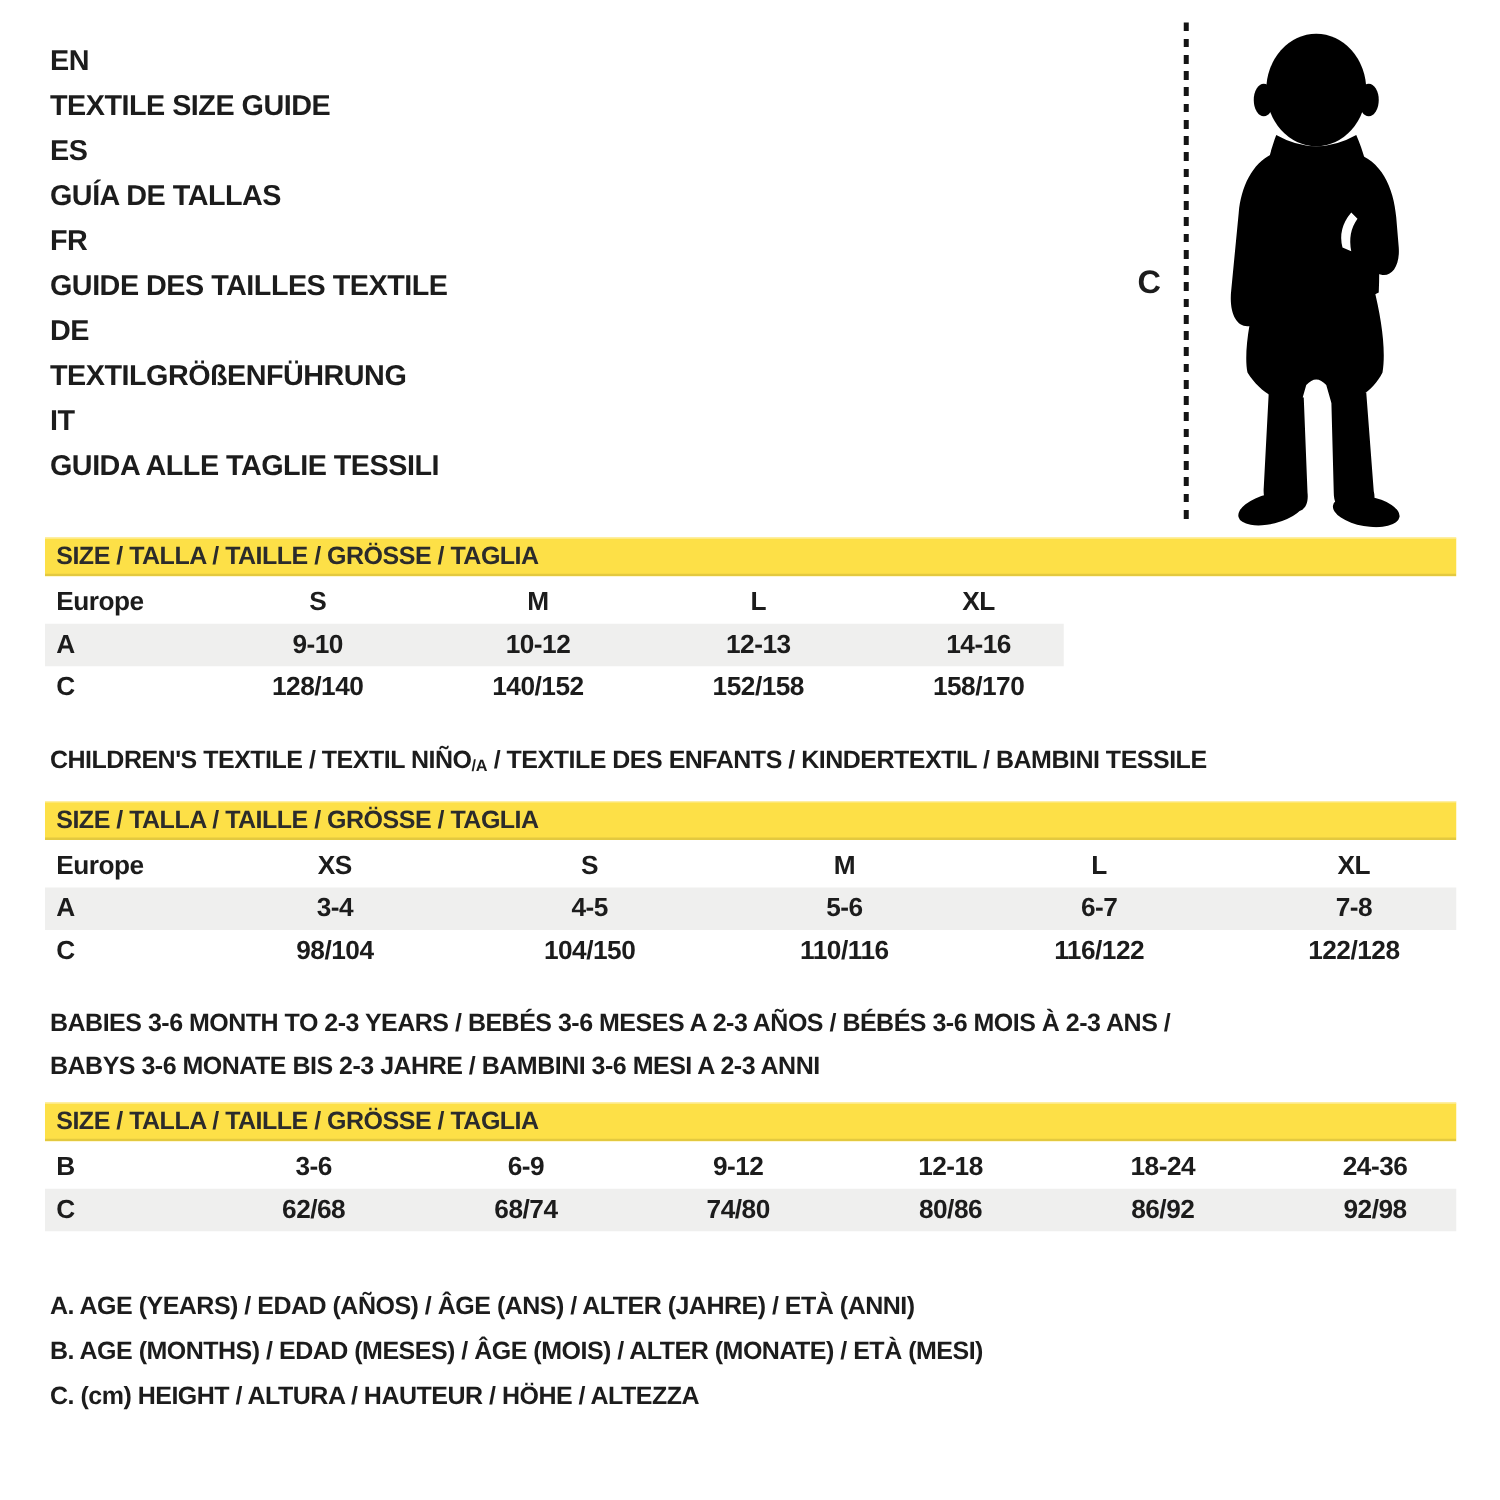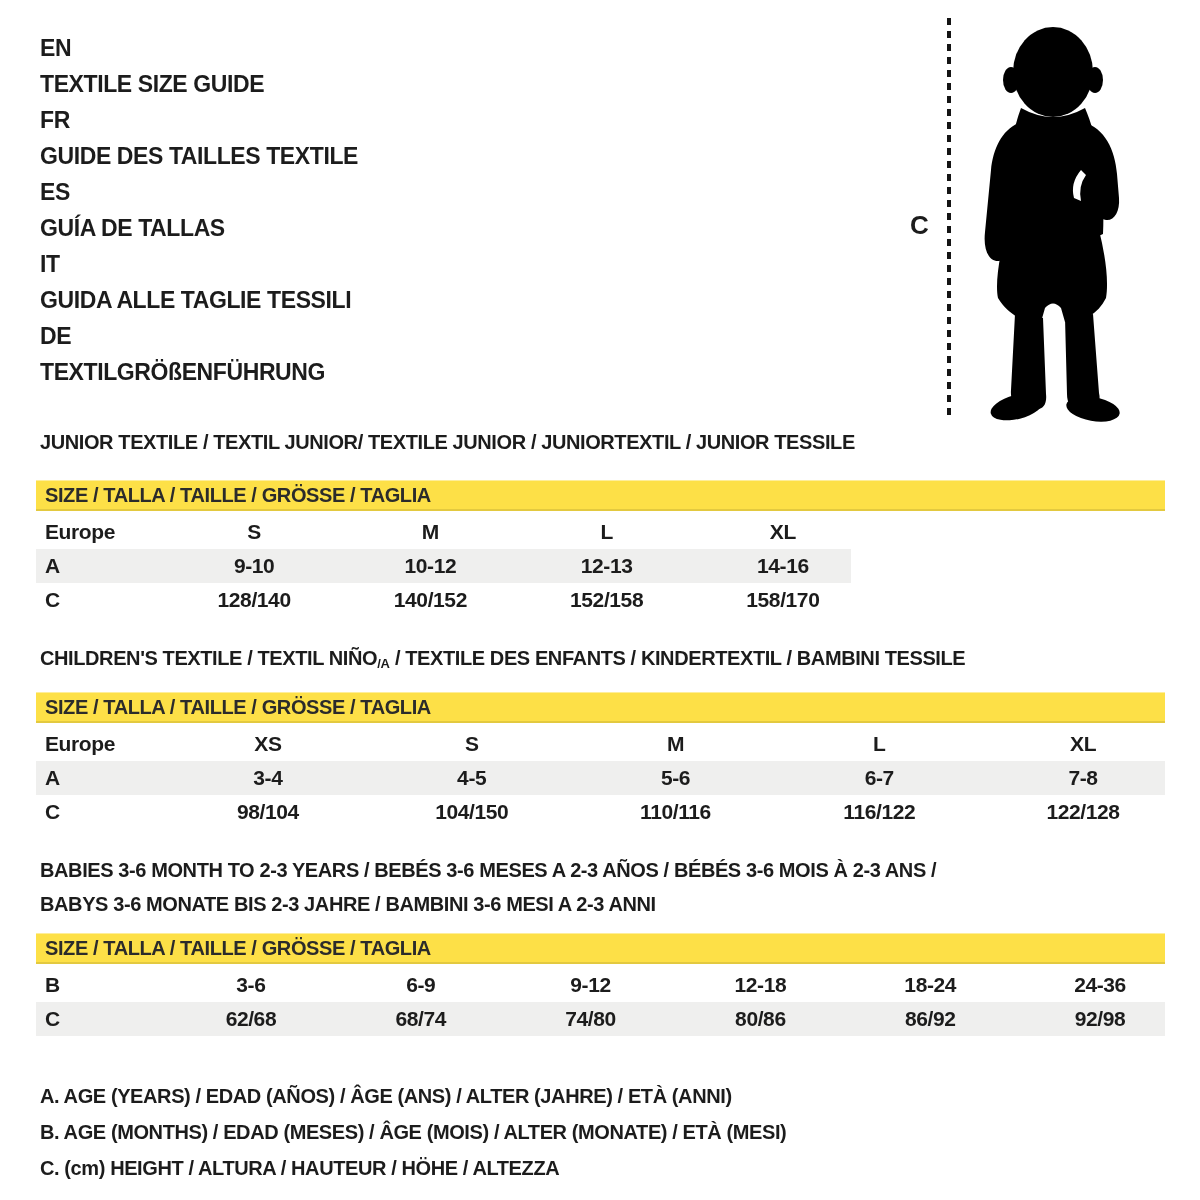--- a/index.html
+++ b/index.html
@@ -59,34 +59,34 @@
 </style>
 </head>
 <body>
 
 <div class="lang-block">
   <div class="lang-row">
     <span class="lang-code">EN</span>
     <span class="lang-label">TEXTILE SIZE GUIDE</span>
   </div>
   <div class="lang-row">
+    <span class="lang-code">ES</span>
+    <span class="lang-label">GUÍA DE TALLAS</span>
+  </div>
+  <div class="lang-row">
     <span class="lang-code">FR</span>
     <span class="lang-label">GUIDE DES TAILLES TEXTILE</span>
   </div>
   <div class="lang-row">
-    <span class="lang-code">ES</span>
-    <span class="lang-label">GUÍA DE TALLAS</span>
+    <span class="lang-code">DE</span>
+    <span class="lang-label">TEXTILGRÖßENFÜHRUNG</span>
   </div>
   <div class="lang-row">
     <span class="lang-code">IT</span>
     <span class="lang-label">GUIDA ALLE TAGLIE TESSILI</span>
-  </div>
-  <div class="lang-row">
-    <span class="lang-code">DE</span>
-    <span class="lang-label">TEXTILGRÖßENFÜHRUNG</span>
   </div>
 </div>
 
 <div class="figure">
   <span class="measure-label">C</span>
   <div class="measure-line"></div>
   <svg class="silhouette" viewBox="0 0 176 400" aria-hidden="true">
     <g fill="#000000">
 
       <ellipse cx="88" cy="50" rx="40" ry="45"></ellipse>
@@ -108,21 +108,20 @@
       <ellipse cx="128" cy="387" rx="27" ry="12" transform="rotate(10 128 387)"></ellipse>
     </g>
 
     <path d="M116,148 q-11,13 -7,28 l7,3 q-3,-15 5,-26 Z" fill="#ffffff"></path>
   </svg>
 </div>
 
 <div class="content">
 
   <div class="sec-junior">
-    <div class="section-heading">JUNIOR TEXTILE / TEXTIL JUNIOR/ TEXTILE JUNIOR / JUNIORTEXTIL / JUNIOR TESSILE</div>
     <div class="size-bar">SIZE / TALLA / TAILLE / GRÖSSE / TAGLIA</div>
     <div class="tbl junior">
       <div class="tr">
         <div class="row-label">Europe</div>
         <div class="cell">S</div>
         <div class="cell">M</div>
         <div class="cell">L</div>
         <div class="cell">XL</div>
       </div>
       <div class="tr shaded">

